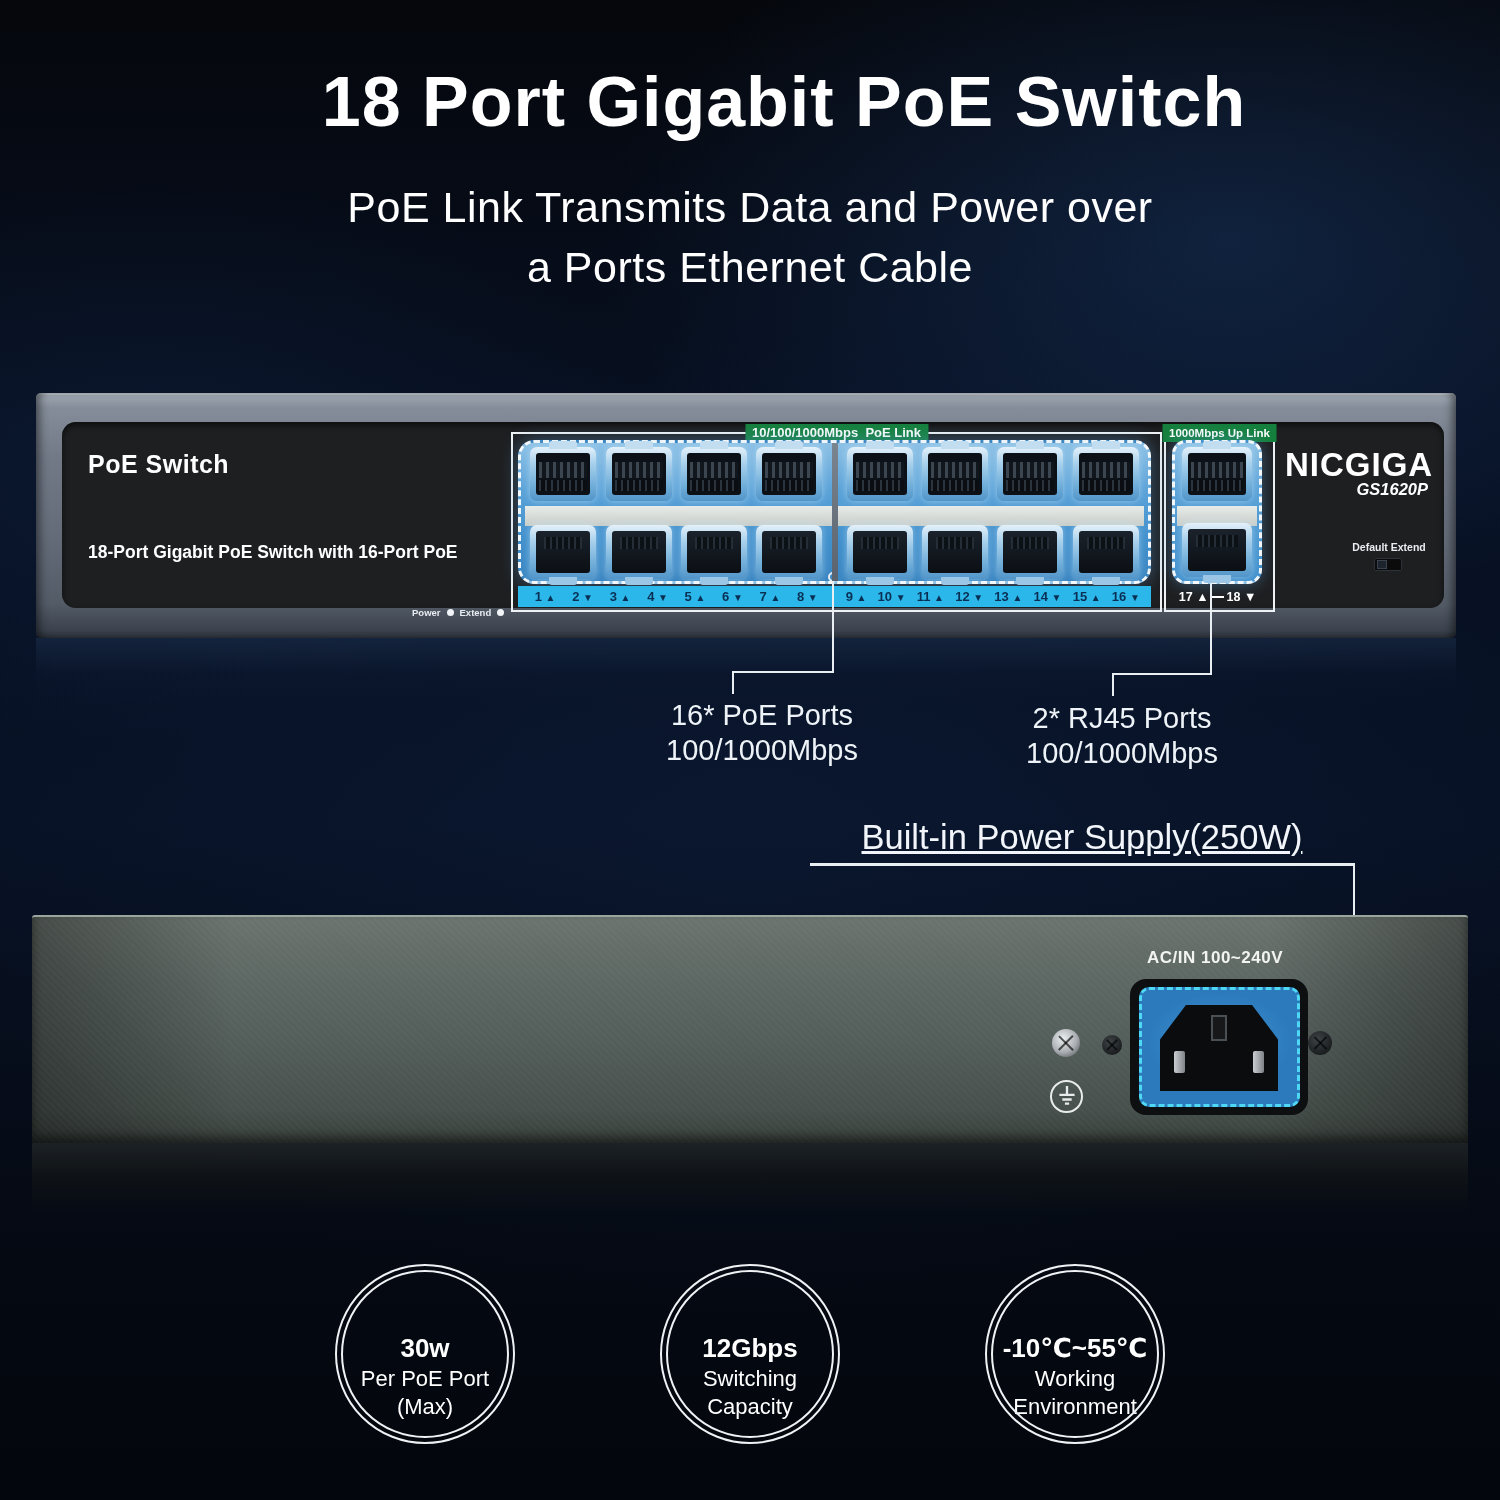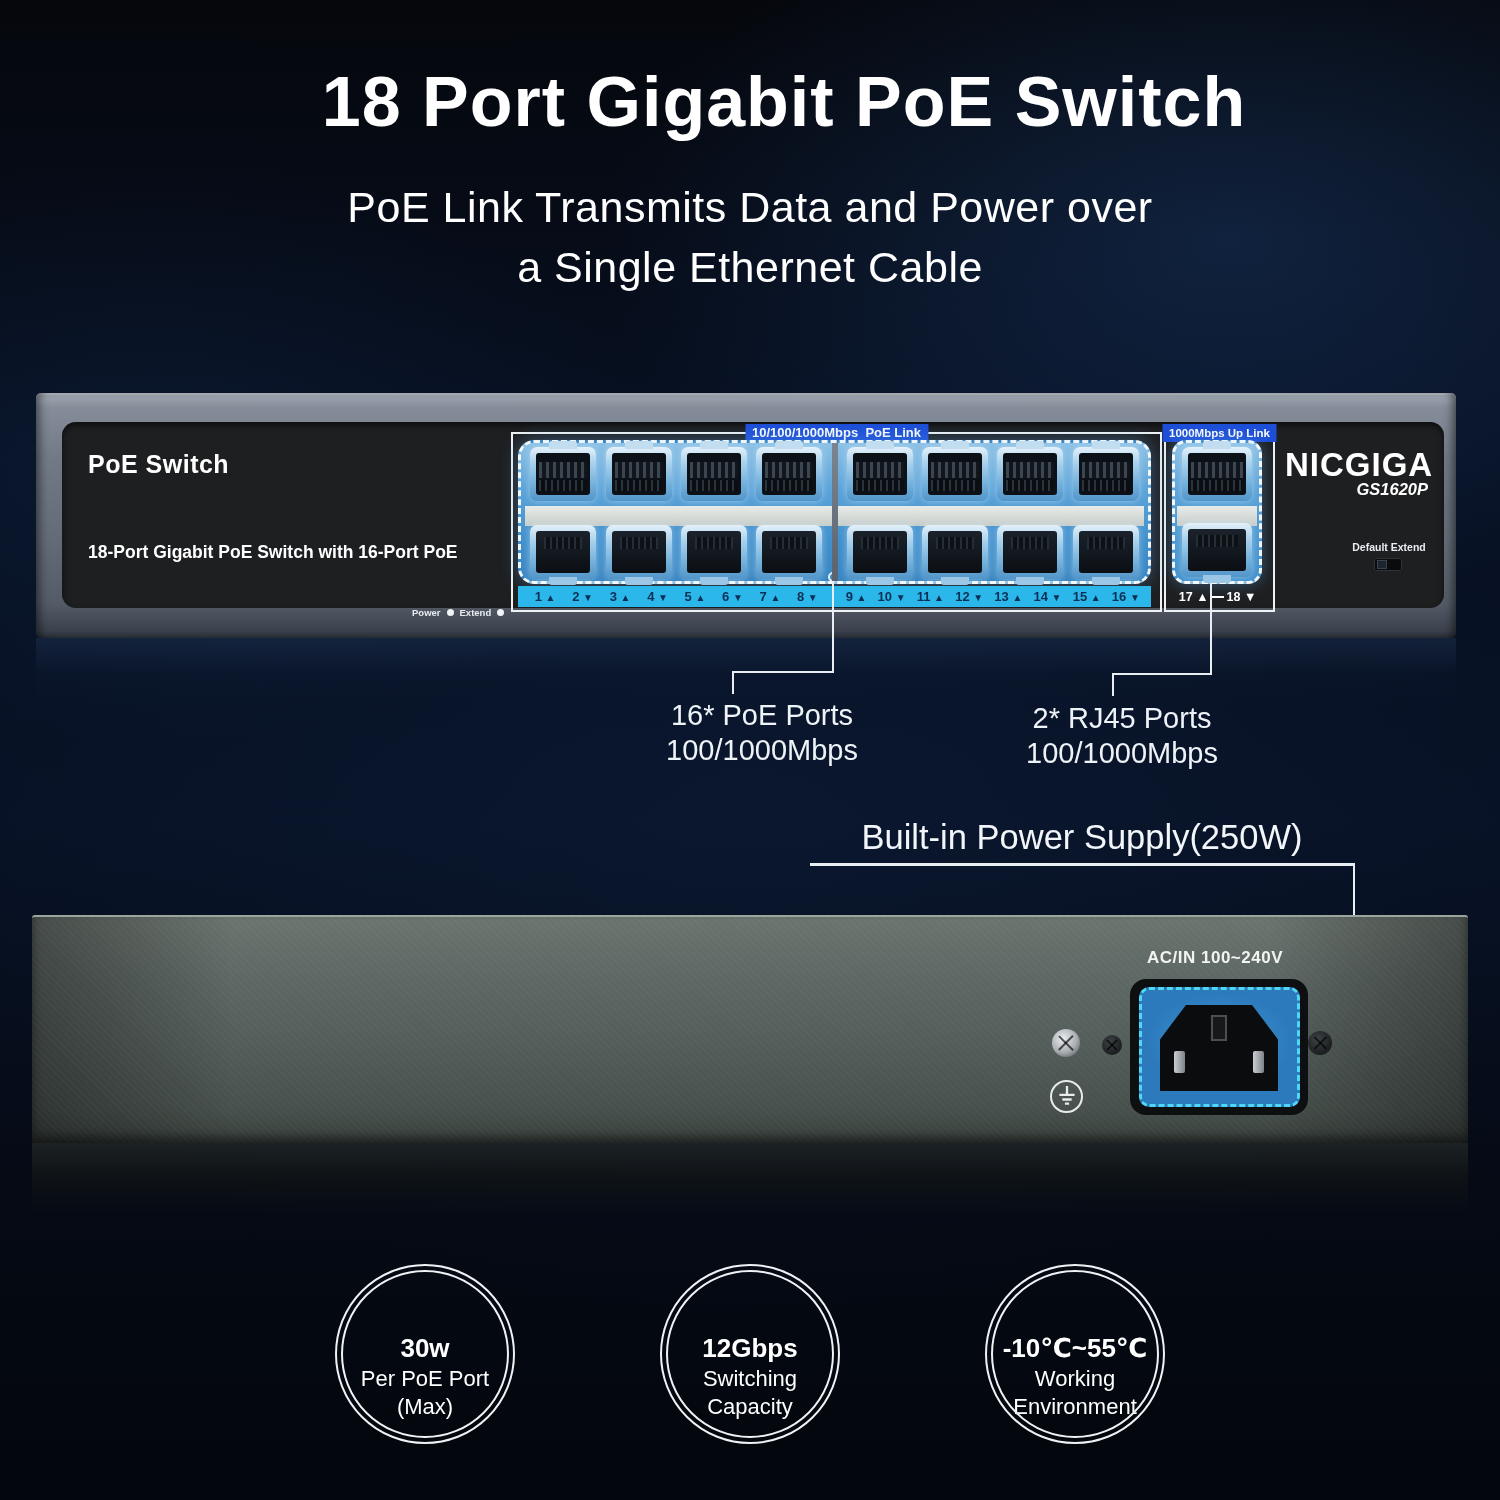--- a/index.html
+++ b/index.html
@@ -24,21 +24,21 @@
   .front-face{left:62px;top:422px;width:1382px;height:186px;background:#1e1f21;border-radius:14px;
     box-shadow:inset 0 3px 6px rgba(0,0,0,.6);}
   .front-face > *{position:absolute;}
   .poe-label{left:26px;top:28px;font-size:25px;font-weight:700;letter-spacing:.5px;}
   .face-sub{left:26px;top:120px;font-size:17.5px;font-weight:700;}
   .leds{left:350px;top:162px;display:flex;align-items:center;gap:6px;font-size:9.5px;font-weight:700;color:#e9edf1;margin-top:23px;}
   .led-dot{width:7px;height:7px;border-radius:50%;background:#f2f5f7;display:inline-block;}
   .pframe{border:2px solid #eef2f4;}
   .frame16{left:449px;top:10px;width:647px;height:176px;}
   .frame2{left:1102px;top:10px;width:107px;height:176px;}
-  .flabel{position:absolute;top:-10px;left:50%;transform:translateX(-50%);background:#1d4ed8;
+  .flabel{position:absolute;top:-10px;left:50%;transform:translateX(-50%);background:#15803d;
     padding:0 7px;font-weight:700;font-size:13px;color:#fff;white-space:pre;line-height:18px;}
   .frame2 .flabel{font-size:11.5px;text-align:center;}
   .blue16{left:456px;top:18px;width:633px;height:144px;border-radius:16px;border:3px dashed rgba(255,255,255,.92);
     box-sizing:border-box;background:linear-gradient(180deg,#8ec2e6 0%,#5ba3d8 35%,#4291cd 70%,#3b87c2 100%);
     display:flex;box-shadow:0 0 18px rgba(90,160,220,.45);}
   .rowband{position:absolute;left:4px;right:4px;top:63px;height:20px;z-index:0;
     background:linear-gradient(180deg,#e8ece9,#c7cdc9);}
   .pgroup{position:relative;z-index:1;flex:1;display:flex;justify-content:space-evenly;}
   .middiv{position:relative;z-index:2;width:6px;background:linear-gradient(180deg,#7b8590,#59626d);}
   .pcol{display:flex;flex-direction:column;justify-content:space-between;height:132px;padding-top:4px;}
@@ -75,21 +75,21 @@
   .model{left:1223px;top:58px;width:143px;text-align:right;font-size:16.5px;font-weight:700;font-style:italic;}
   .dext{left:1272px;top:119px;width:110px;text-align:center;font-size:10.5px;font-weight:700;color:#e9edf1;}
   .dswitch{left:1312px;top:136px;width:28px;height:13px;background:#0b0b0b;border-radius:2px;box-shadow:inset 0 0 0 1px #2c323a;}
   .dswitch::before{content:"";position:absolute;left:3px;top:2px;width:10px;height:9px;background:#1d242d;border:1px solid #3a4450;box-sizing:border-box;}
   .front-shadow{left:36px;top:638px;width:1420px;height:64px;
     background:linear-gradient(180deg,rgba(45,70,105,.30),rgba(20,35,60,.10) 55%,transparent);}
   
   .cline{background:#e9eef3;}
   .ccirc{width:10px;height:10px;border:2px solid #e9eef3;border-radius:50%;background:transparent;box-sizing:border-box;}
   .ann{width:330px;text-align:center;font-size:29px;line-height:35px;color:#eef3f8;}
-  .ps-label{left:782px;top:818px;width:600px;text-align:center;font-size:34.5px;font-weight:400;color:#f2f6fa;}
+  .ps-label{left:782px;top:818px;width:600px;text-align:center;font-size:34.5px;font-weight:400;color:#f2f6fa;text-decoration:underline;}
   
   .back-chassis{left:32px;top:915px;width:1436px;height:228px;border-radius:3px;
     border-top:2px solid #9aa59e;box-sizing:border-box;
     background:
       repeating-linear-gradient(45deg, rgba(255,255,255,.02) 0 2px, transparent 2px 5px),
       linear-gradient(90deg, rgba(0,0,0,.35), rgba(0,0,0,0) 14%, rgba(0,0,0,0) 86%, rgba(0,0,0,.35)),
       linear-gradient(180deg,#6b746f 0%,#5d6763 28%,#525c58 58%,#47504c 85%,#383f3c 100%);
     box-shadow:inset 0 -6px 10px rgba(0,0,0,.45);}
   .ac-label{left:1130px;top:948px;width:170px;text-align:center;font-size:17px;font-weight:700;letter-spacing:.5px;color:#f2f4f2;}
   .inlet-outer{left:1130px;top:979px;width:178px;height:136px;background:#0d0f11;border-radius:16px;}
@@ -117,21 +117,21 @@
   .bval{font-size:26px;font-weight:700;line-height:33px;margin-top:44px;}
   .bline{font-size:22px;line-height:28px;}
 </style>
 </head>
 <body>
 
 <div id="stage">
 
   <div class="abs title">18 Port Gigabit PoE Switch</div>
   <div class="abs sub sub1">PoE Link Transmits Data and Power over</div>
-  <div class="abs sub sub2">a Single Ethernet Cable</div>
+  <div class="abs sub sub2">a Ports Ethernet Cable</div>
 
   <div class="abs front-chassis"></div>
   <div class="abs front-face">
     <div class="poe-label">PoE Switch</div>
     <div class="face-sub">18-Port Gigabit PoE Switch with 16-Port PoE</div>
     <div class="leds">
       <span>Power</span>
       <span class="led-dot"></span>
       <span>Extend</span>
       <span class="led-dot"></span>

